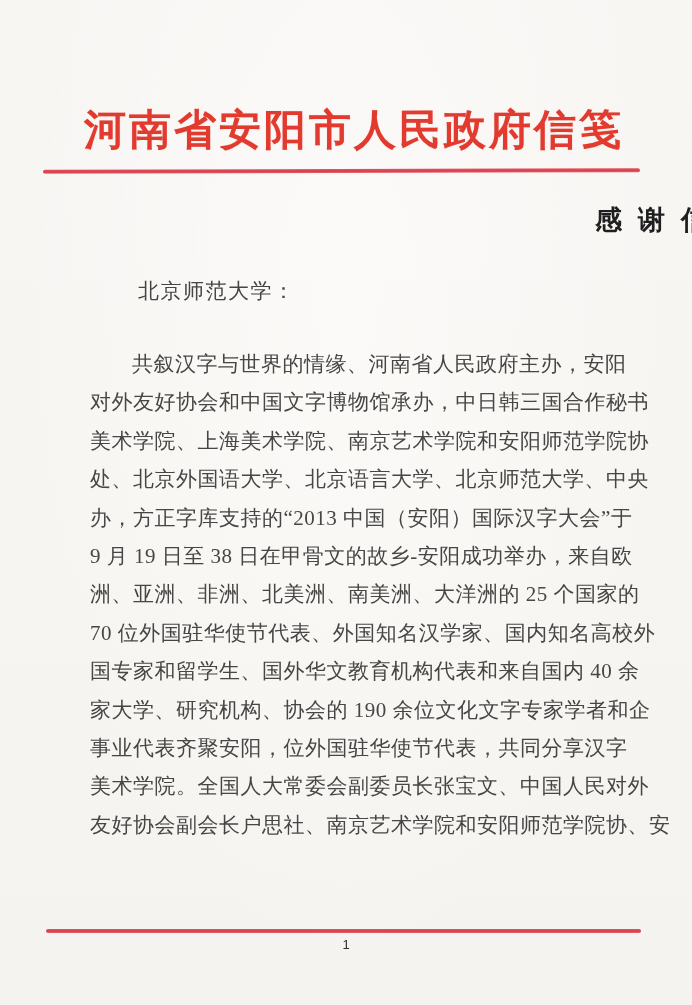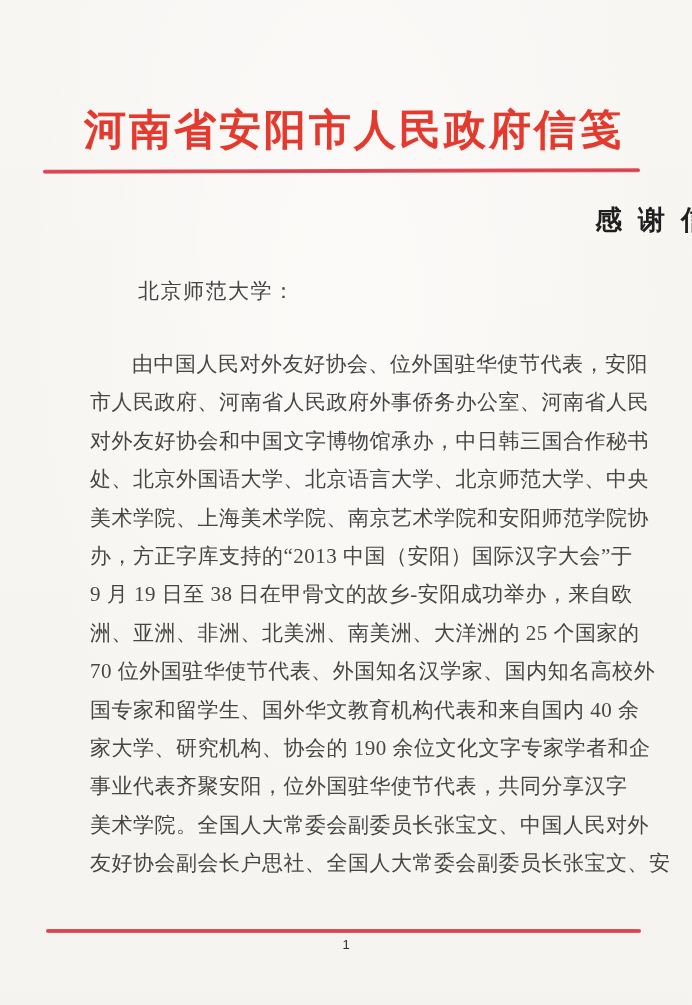--- a/index.html
+++ b/index.html
@@ -110,33 +110,32 @@
 
   <div class="letterhead-title">河南省安阳市人民政府信笺</div>
 
   <div class="header-rule"></div>
 
   <div class="doc-title">感谢信</div>
 
   <div class="salutation">北京师范大学：</div>
 
   <div class="letter-body">
-    <div class="body-line indent">由中国人民对外友好协会、位外国驻华使节代表，安阳</div>
-    <div class="body-line">市人民政府、河南省人民政府外事侨务办公室、河南省人民</div>
+    <div class="body-line indent">共叙汉字与世界的情缘、河南省人民政府主办，安阳</div>
     <div class="body-line">对外友好协会和中国文字博物馆承办，中日韩三国合作秘书</div>
+    <div class="body-line">美术学院、上海美术学院、南京艺术学院和安阳师范学院协</div>
     <div class="body-line">处、北京外国语大学、北京语言大学、北京师范大学、中央</div>
-    <div class="body-line">美术学院、上海美术学院、南京艺术学院和安阳师范学院协</div>
     <div class="body-line">办，方正字库支持的“2013 中国（安阳）国际汉字大会”于</div>
     <div class="body-line">9 月 19 日至 38 日在甲骨文的故乡-安阳成功举办，来自欧</div>
     <div class="body-line">洲、亚洲、非洲、北美洲、南美洲、大洋洲的 25 个国家的</div>
     <div class="body-line">70 位外国驻华使节代表、外国知名汉学家、国内知名高校外</div>
     <div class="body-line">国专家和留学生、国外华文教育机构代表和来自国内 40 余</div>
     <div class="body-line">家大学、研究机构、协会的 190 余位文化文字专家学者和企</div>
     <div class="body-line">事业代表齐聚安阳，位外国驻华使节代表，共同分享汉字</div>
     <div class="body-line">美术学院。全国人大常委会副委员长张宝文、中国人民对外</div>
-    <div class="body-line">友好协会副会长户思社、全国人大常委会副委员长张宝文、安</div>
+    <div class="body-line">友好协会副会长户思社、南京艺术学院和安阳师范学院协、安</div>
   </div>
 
   <div class="footer-rule"></div>
 
   <div class="page-number">1</div>
 
 </div>
 
 </body></html>

